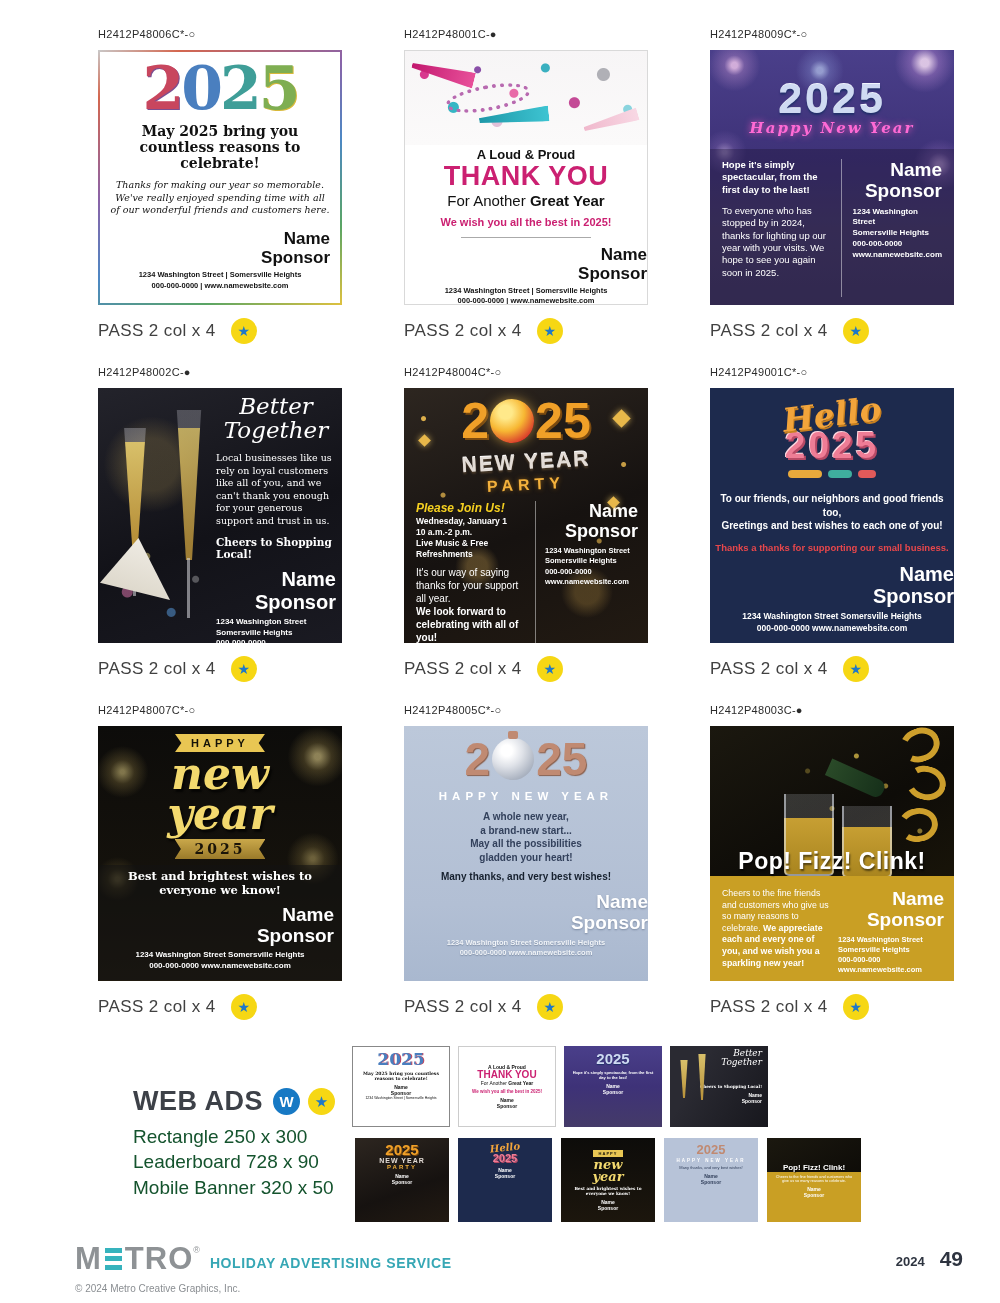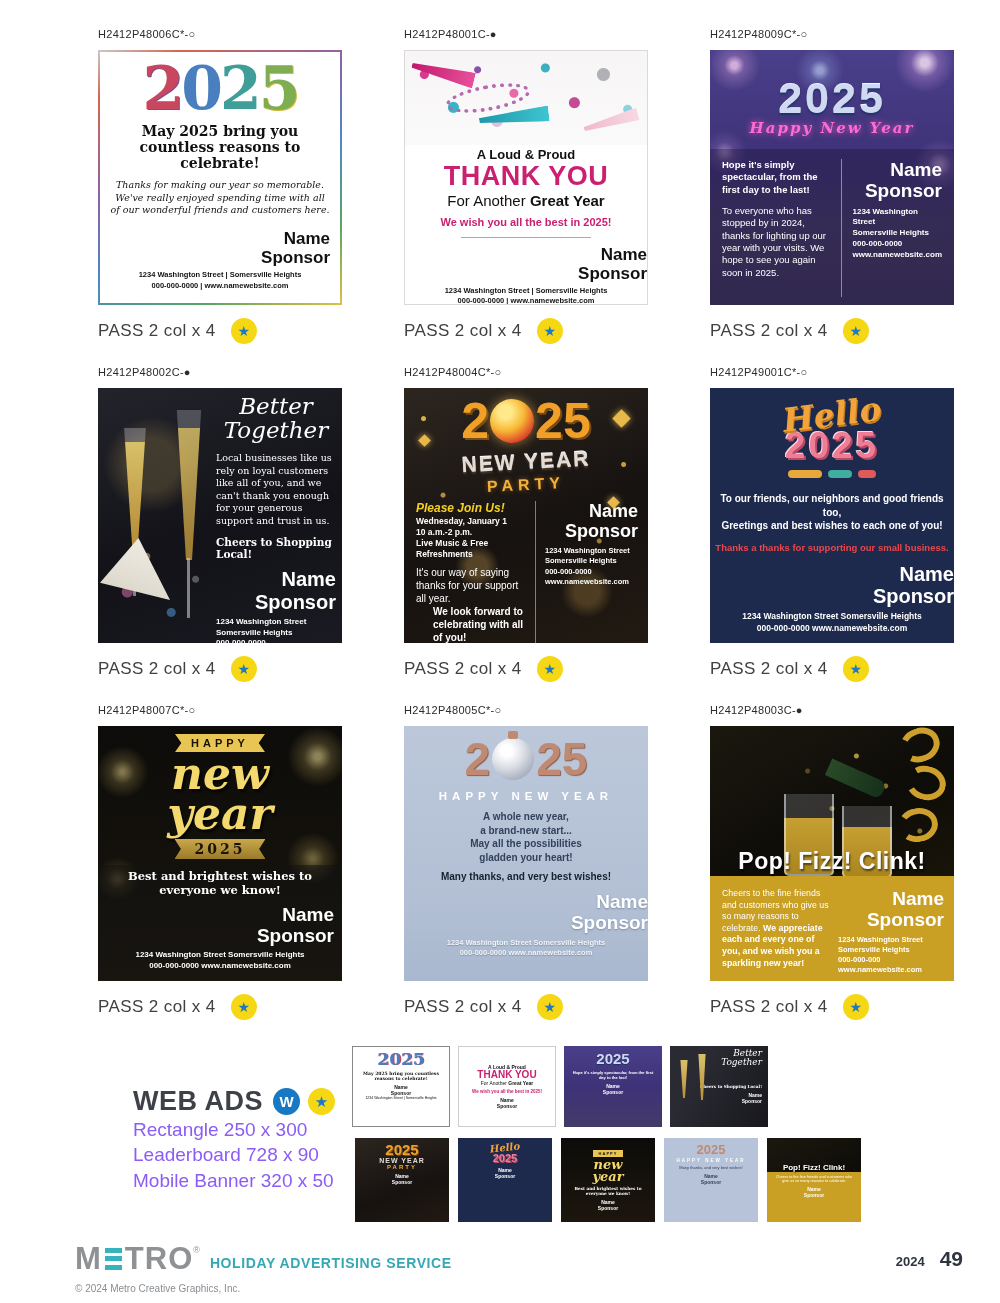--- a/index.html
+++ b/index.html
@@ -125,21 +125,21 @@
     box-shadow:0 0 12px rgba(255,200,80,.55); }
   .art5 .ny { font-size:21px; font-weight:bold; letter-spacing:2px; text-align:center; transform:rotate(-3deg);
     color:#e3dcd6; text-shadow:0 2px 2px #4a3a28, 0 -1px 0 #fff; margin-top:4px; }
   .art5 .party { font-size:16px; font-weight:bold; letter-spacing:5px; text-align:center; transform:rotate(-3deg);
     color:#f3b13c; text-shadow:0 0 5px #8a5a14; margin-top:2px; }
   .art5 .bottom { flex:1; display:flex; padding:7px 10px 24px 12px; }
   .art5 .lcol { flex:1; padding-right:8px; border-right:1px solid rgba(255,255,255,.45); }
   .art5 .join { color:#f5d020; font-style:italic; font-weight:bold; font-size:12px; }
   .art5 .when { font-weight:bold; font-size:8.5px; line-height:1.3; margin-top:1px; }
   .art5 .body5 { font-size:10px; line-height:1.3; margin-top:6px; }
-  .art5 .body5 b { display:block; font-weight:bold;margin-left:17px; }
+  .art5 .body5 b { display:block; font-weight:bold; }
   .art5 .rcol { width:102px; padding-left:9px; }
   .art5 .sponsor { font-size:18px; }
   .art5 .addr { font-size:7.5px; line-height:1.35; margin-top:5px; font-weight:bold; }
 
   
   .art6 { background:#1d2a4d; color:#fff; text-align:center; padding-top:10px; }
   .art6 .hello { font-family:"DejaVu Serif", serif; font-style:italic; font-weight:bold; font-size:33px;
     color:#f2a43b; transform:rotate(-7deg); text-shadow:1px 2px 0 #c77f1f; line-height:1; }
   .art6 .year6 { font-size:37px; font-weight:bold; letter-spacing:3px; color:#ef7d96;
     text-shadow:2px 2px 0 #b84a66, -1px -1px 0 #ffd8e0; margin-top:-4px; line-height:1; }
@@ -217,21 +217,21 @@
 
   
   .webads { position:absolute; left:0; top:1040px; width:1000px; height:200px; }
   .webads-info { position:absolute; left:133px; top:46px; }
   .webads-title-row { display:flex; align-items:center; }
   .webads-title { font-size:27px; font-weight:bold; color:#3d4148; letter-spacing:.5px; }
   .w-badge { width:27px; height:27px; border-radius:50%; background:#1779c4; color:#fff; font-weight:bold;
              font-size:15px; display:flex; align-items:center; justify-content:center; margin-left:10px; }
   .star-badge2 { width:27px; height:27px; border-radius:50%; background:#f6d714; color:#1e78c8;
              display:flex; align-items:center; justify-content:center; font-size:15px; margin-left:8px; }
-  .webads-sizes { font-size:19px; color:#8b5cf6; line-height:1.34; }
+  .webads-sizes { font-size:19px; color:#14532d; line-height:1.34; margin-top:7px; }
 
   .throw1 { position:absolute; left:352px; top:6px; display:flex; gap:8px; }
   .throw2 { position:absolute; left:355px; top:98px; display:flex; gap:9px; }
   .thumb { width:98px; height:81px; position:relative; overflow:hidden; text-align:center; }
   .throw2 .thumb { width:94px; height:84px; }
   .thumb .tname { font-weight:bold; white-space:pre-line; font-size:5px; line-height:1.2; margin-top:3px; }
   .thumb .taddr { font-size:3.5px; }
   .t0 { background:#fff; border:1px solid #888; color:#111; padding-top:4px; }
   .t0 .ty { font-family:"DejaVu Serif", serif; font-weight:bold; font-size:17px; color:#4a7fbf; text-shadow:1px 0 0 #c8465e; line-height:1; }
   .t0 .tl { font-family:"DejaVu Serif", serif; font-weight:bold; font-size:4.5px; margin-top:3px; padding:0 6px; }

